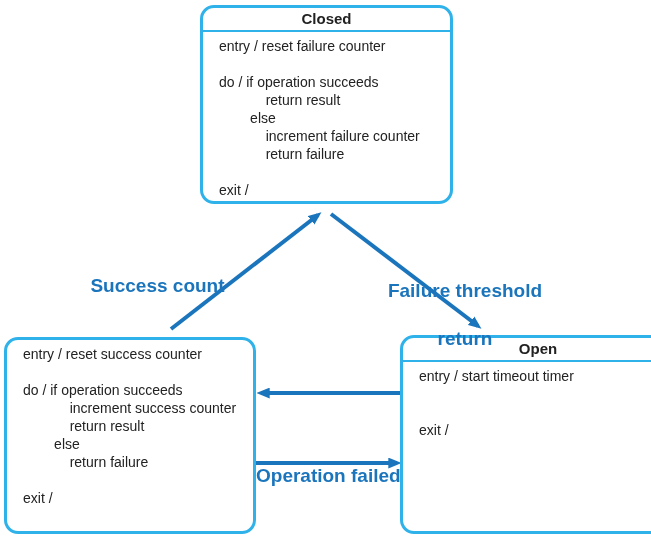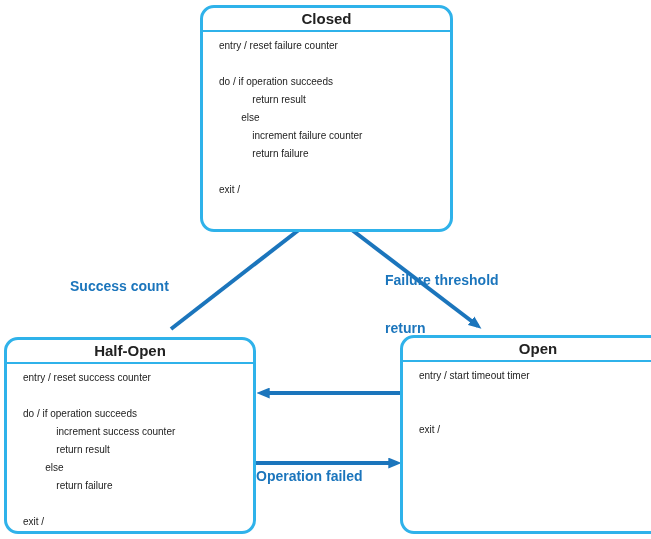--- a/index.html
+++ b/index.html
@@ -29,42 +29,43 @@
     text-align: center;
     font-weight: bold;
     font-size: 15px;
     line-height: 19px;
     padding: 1px 0 2px 0;
     color: var(--body-text);
     border-bottom: 2px solid var(--box-border);
   }
   .state-body {
     padding: 5px 10px 0 16px;
-    font-size: 10px;
+    font-size: 14px;
     color: var(--body-text);
   }
   .sline {
     white-space: pre;
     line-height: 18px;
     min-height: 18px;
   }
-  #state-closed   { left: 200px; top: 5px;   width: 253px; height: 227px; }
+  #state-closed   { left: 200px; top: 5px;   width: 253px; height: 199px; }
   #state-halfopen { left: 4px;   top: 337px; width: 252px; height: 197px; }
   #state-open     { left: 400px; top: 335px; width: 276px; height: 199px; }
 
   .transition-label {
     position: absolute;
+    text-align: center;
     font-weight: bold;
-    font-size: 14px;
+    font-size: 19px;
     line-height: 16px;
     color: var(--label-text);
     white-space: pre;
   }
   #label-success   { left: 70px;  top: 246px; width: 175px; }
-  #label-failure   { left: 385px; top: 240px; width: 160px; }
+  #label-failure   { left: 385px; top: 251px; width: 160px; }
   #label-timeout   { left: 258px; top: 356px; width: 140px; }
   #label-op-failed { left: 256px; top: 436px; width: 124px; }
 
   #arrow-layer {
     position: absolute;
     left: 0; top: 0;
     width: 651px; height: 539px;
     pointer-events: none;
   }
   .arrow-line {
@@ -100,21 +101,20 @@
       <div class="sline">            return result</div>
       <div class="sline">        else</div>
       <div class="sline">            increment failure counter</div>
       <div class="sline">            return failure</div>
       <div class="sline"></div>
       <div class="sline">exit /</div>
     </div>
   </div>
 
   <div class="state-box" id="state-halfopen">
-    <div class="state-title">Half-Open</div>
     <div class="state-body">
       <div class="sline">entry / reset success counter</div>
       <div class="sline"></div>
       <div class="sline">do / if operation succeeds</div>
       <div class="sline">            increment success counter</div>
       <div class="sline">            return result</div>
       <div class="sline">        else</div>
       <div class="sline">            return failure</div>
       <div class="sline"></div>
       <div class="sline">exit /</div>

